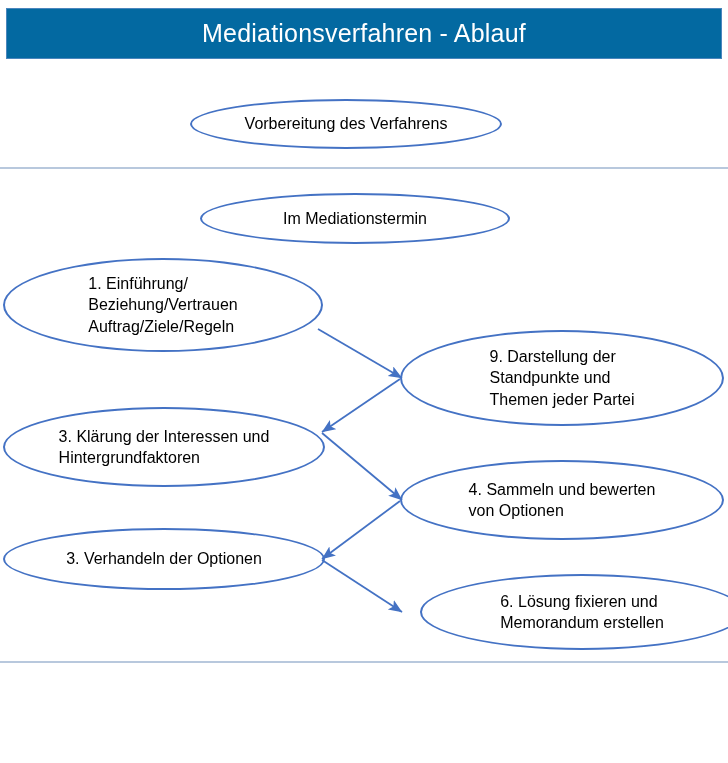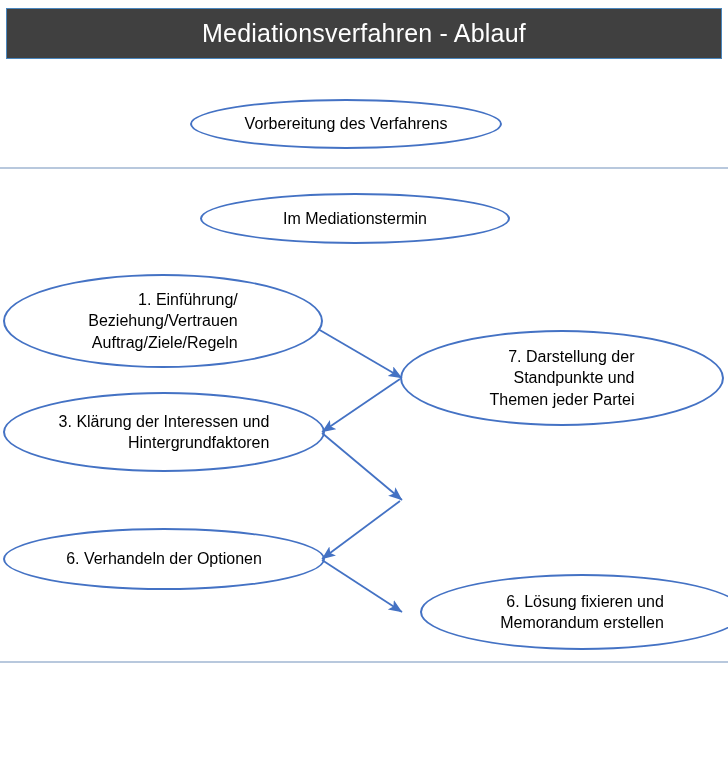--- a/index.html
+++ b/index.html
@@ -18,21 +18,21 @@
     overflow: hidden;
   }
   
   .title-banner {
     position: absolute;
     left: 6px;
     top: 8px;
     width: 716px;
     height: 51px;
     box-sizing: border-box;
-    background: #404040;
+    background: #0369a1;
     border: 1px solid #4a86bd;
     display: flex;
     align-items: center;
     justify-content: center;
   }
   .title-text {
     color: #ffffff;
     font-size: 25px;
     font-weight: 400;
     letter-spacing: 0.2px;
@@ -49,21 +49,21 @@
   
   .node {
     position: absolute;
     box-sizing: border-box;
     border: 2px solid #4472C4;
     border-radius: 50%;
     background: transparent;
     display: flex;
     align-items: center;
     justify-content: center;
-    text-align: right;
+    text-align: left;
   }
   .node-label {
     color: #000000;
     font-size: 16px;
     line-height: 1.34;
     white-space: pre-line;
     padding: 0 14px;
   }
   
   #arrow-layer {
@@ -103,40 +103,44 @@
   </svg>
 
   <div class="node" style="left:190px; top:99px; width:312px; height:50px;">
     <span class="node-label">Vorbereitung des Verfahrens</span>
   </div>
 
   <div class="node" style="left:200px; top:193px; width:310px; height:51px;">
     <span class="node-label">Im Mediationstermin</span>
   </div>
 
-  <div class="node" style="left:3px; top:274px; width:320px; height:94px;">
+  <div class="node" style="left:3px; top:258px; width:320px; height:94px;">
     <span class="node-label">1. Einführung/
 Beziehung/Vertrauen
 Auftrag/Ziele/Regeln</span>
   </div>
 
   <div class="node" style="left:400px; top:330px; width:324px; height:96px;">
-    <span class="node-label">7. Darstellung der
+    <span class="node-label">9. Darstellung der
 Standpunkte und
 Themen jeder Partei</span>
   </div>
 
-  <div class="node" style="left:3px; top:392px; width:322px; height:80px;">
+  <div class="node" style="left:3px; top:407px; width:322px; height:80px;">
     <span class="node-label">3. Klärung der Interessen und
 Hintergrundfaktoren</span>
   </div>
 
+  <div class="node" style="left:400px; top:460px; width:324px; height:80px;">
+    <span class="node-label">4. Sammeln und bewerten
+von Optionen</span>
+  </div>
 
   <div class="node" style="left:3px; top:528px; width:322px; height:62px;">
-    <span class="node-label">6. Verhandeln der Optionen</span>
+    <span class="node-label">3. Verhandeln der Optionen</span>
   </div>
 
   <div class="node" style="left:420px; top:574px; width:324px; height:76px;">
     <span class="node-label">6. Lösung fixieren und
 Memorandum erstellen</span>
   </div>
 
 
 </div>
 

